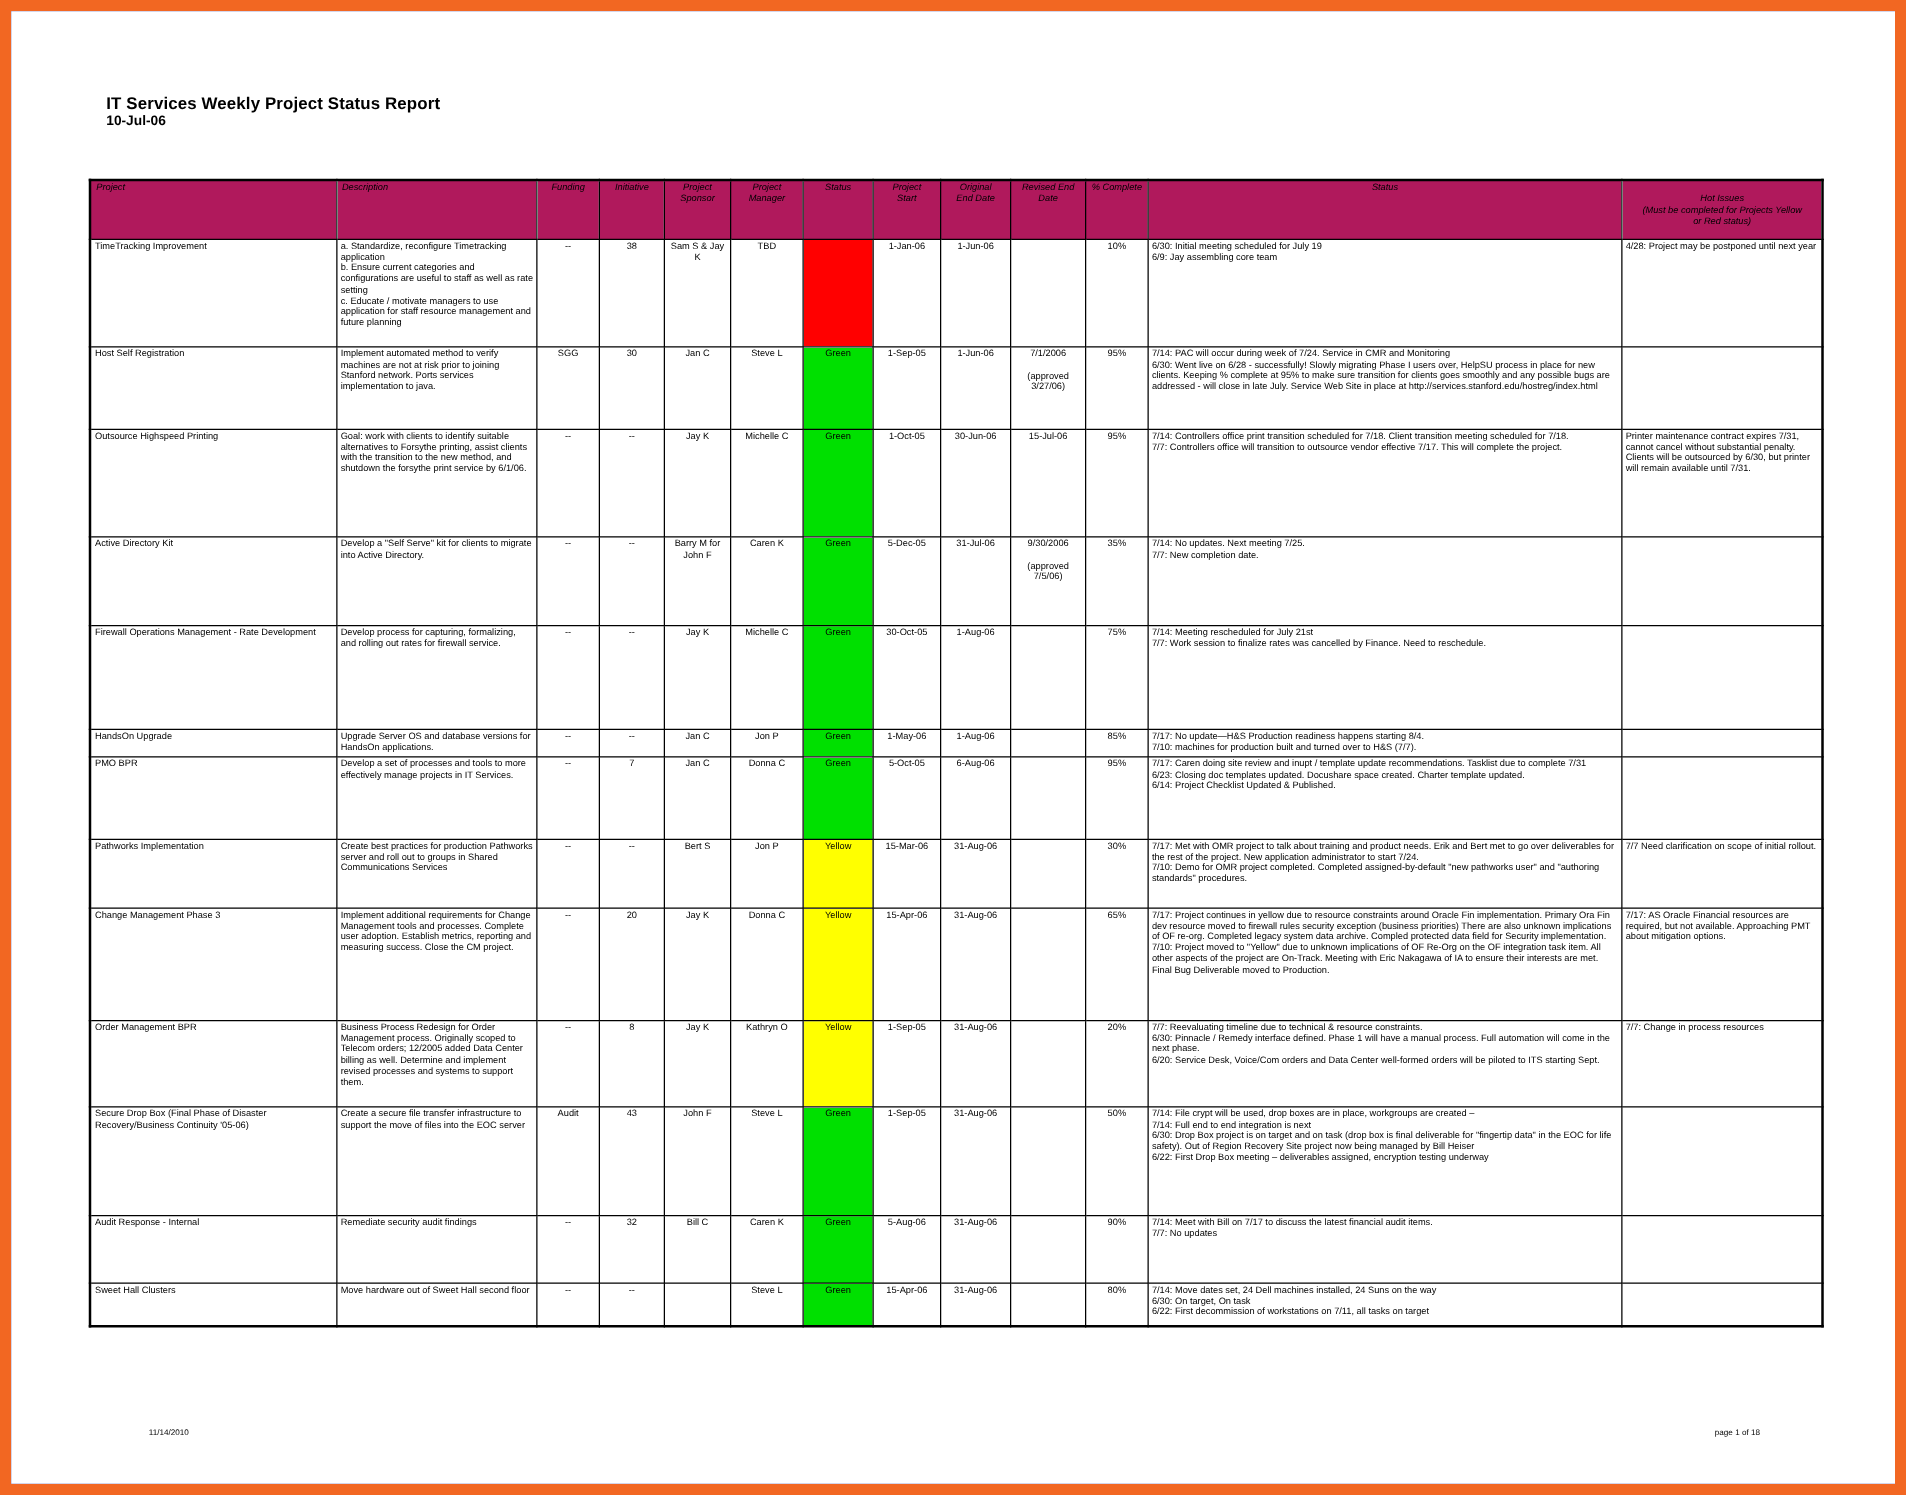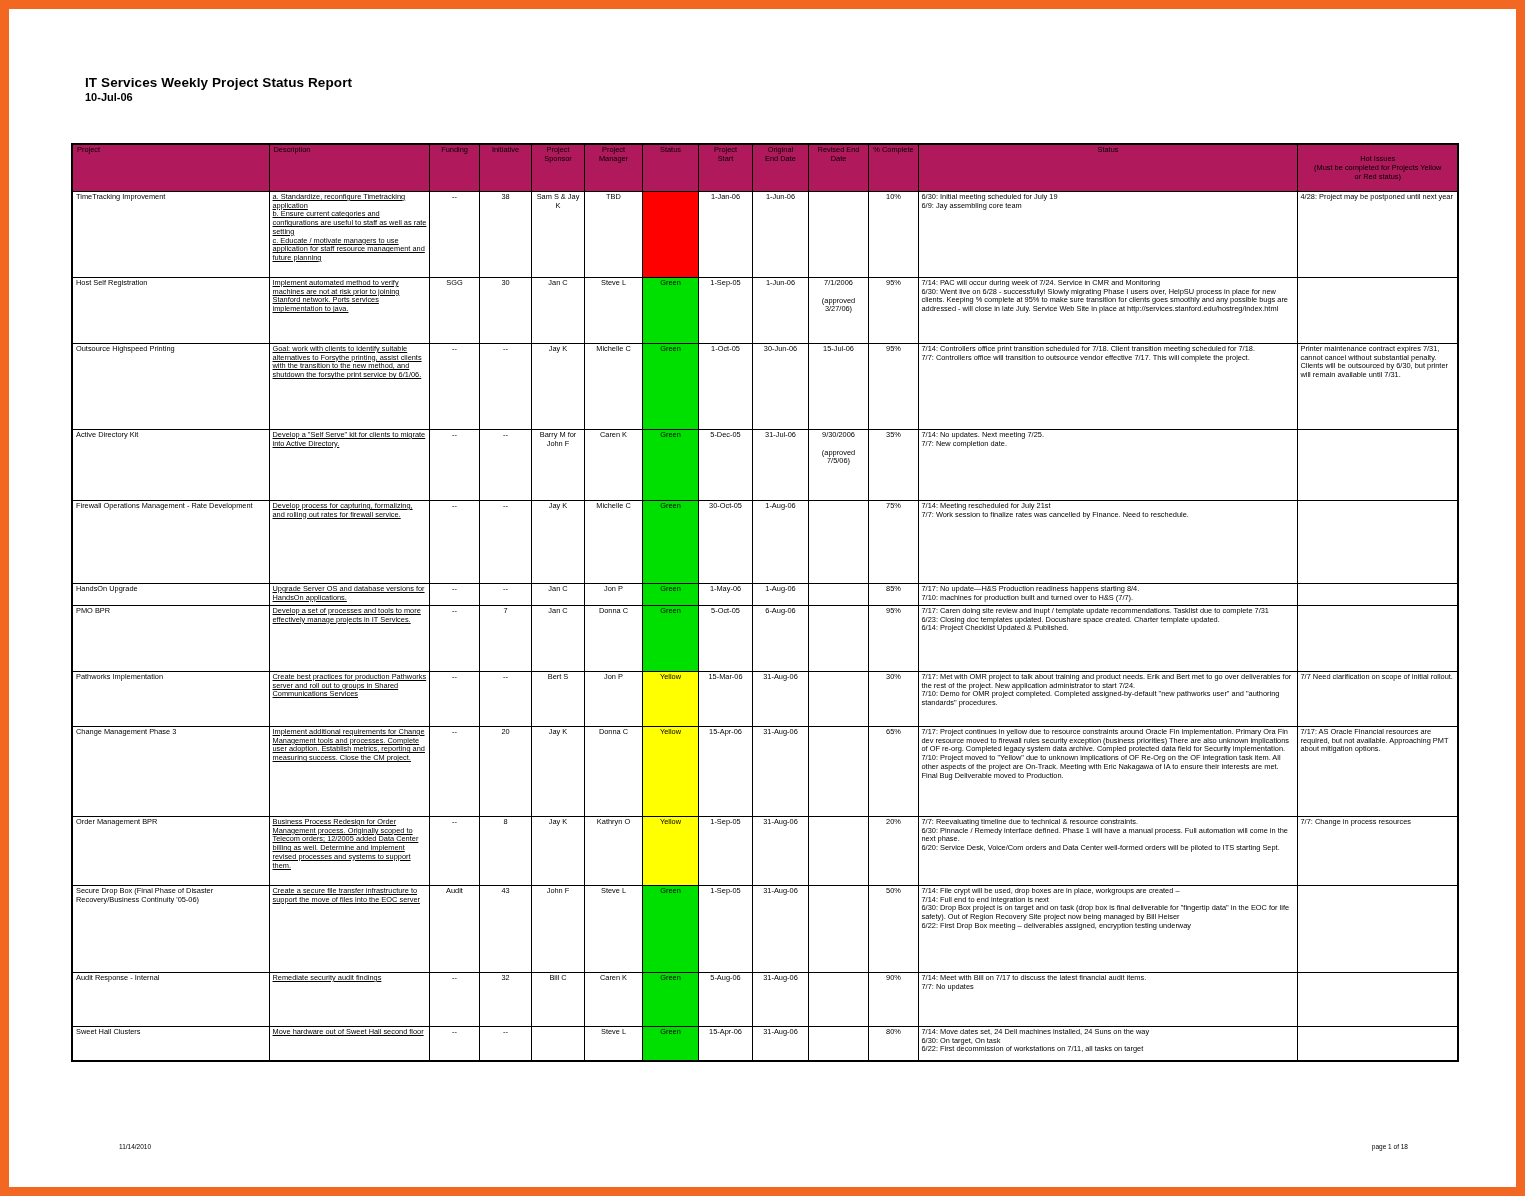--- a/index.html
+++ b/index.html
@@ -107,27 +107,28 @@
     background: #b0195c;
     color: #ffffff;
     font-size: 7.6px;
     line-height: 9px;
     font-weight: normal;
     height: 44px;
     vertical-align: bottom;
     padding-bottom: 3px;
     text-align: center;
     border: 1px solid #000;
+    font-style: italic;
   }
   thead th.left { text-align: left; padding-left: 4px; }
   thead th.hot { vertical-align: middle; padding-bottom: 0; }
 
   td.c { text-align: center; }
   td.project { padding-left: 4px; }
-  td.desc { padding-left: 4px; text-decoration: underline; }
+  td.desc { padding-left: 4px; }
   td.status-cell {
     text-align: center;
     font-size: 7.4px;
     padding-top: 2px;
   }
   td.status-cell.red { background: #ff0000; color: #ff0000; }
   td.status-cell.green { background: #00e000; color: #000; }
   td.status-cell.yellow { background: #ffff00; color: #000; }
   td.notes { padding-left: 4px; }
   td.hot { padding-left: 4px; }

